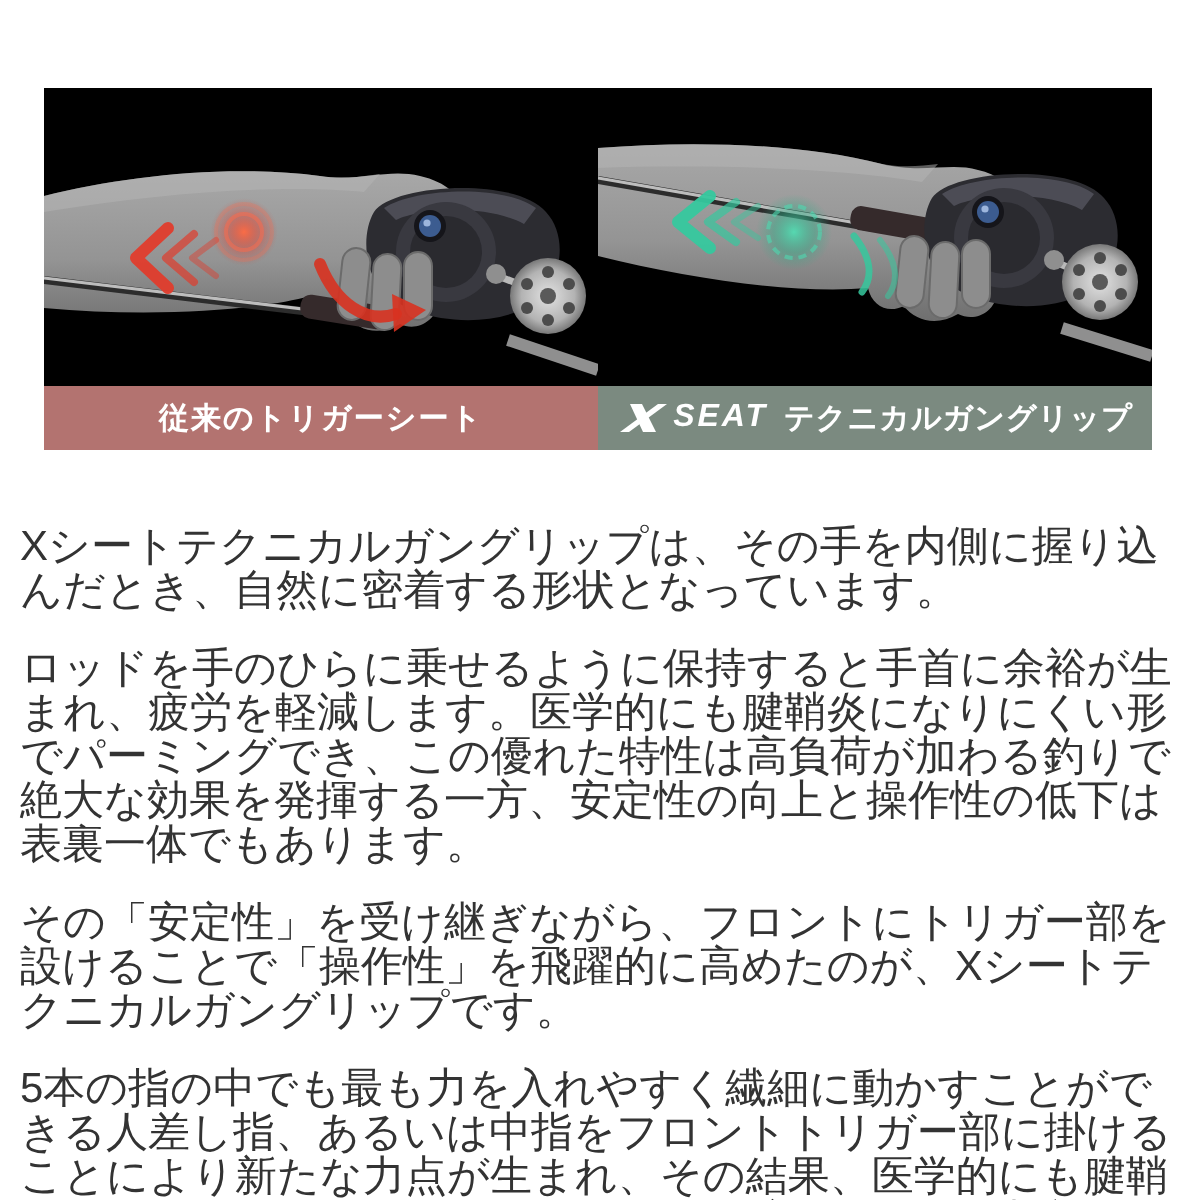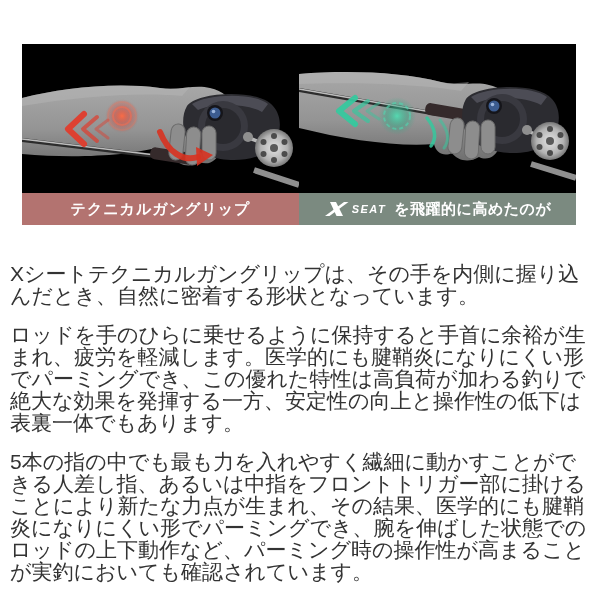--- a/index.html
+++ b/index.html
@@ -9,21 +9,21 @@
   }
   .hero{position:absolute;left:22px;top:44px;width:554px;display:flex;}
   .panel{width:277px;display:flex;flex-direction:column;}
   .panel-img{width:277px;height:149px;background:#000;overflow:hidden;}
   .caption{height:32px;display:flex;align-items:center;justify-content:center;
     color:#ffffff;font-weight:bold;font-size:15px;letter-spacing:1px;}
   .caption-left{background:#b37370;}
   .caption-right{background:#7b8a80;letter-spacing:0.5px;}
   .xseat-logo{display:inline-flex;align-items:center;margin-right:8px;}
   .xseat-logo svg{display:block;margin-right:3px;}
-  .seat-text{font-style:italic;font-weight:bold;font-size:11px;letter-spacing:1.5px;color:#fff;}
+  .seat-text{font-style:italic;font-weight:bold;font-size:16px;letter-spacing:1.5px;color:#fff;}
   .content{position:absolute;left:10px;top:263px;width:580px;color:#333333;
     font-size:21px;line-height:22px;}
   .content p{margin:0 0 0 0;}
   .content p + p{margin-top:17px;}
 </style>
 </head>
 <body>
 
 <div class="hero">
 
@@ -103,21 +103,21 @@
           <path d="M75,73 L61,85 L75,97" stroke-width="4" stroke-opacity="0.7"></path>
           <path d="M86,76 L74,85 L86,94" stroke-width="3" stroke-opacity="0.45"></path>
         </g>
         <g>
           <path d="M138,88 C146,108 161,118 176,113" fill="none" stroke="#d83220" stroke-width="6" stroke-linecap="round" stroke-opacity="0.9"></path>
           <polygon points="174,103 191,111 175,122" fill="#d83220" fill-opacity="0.9"></polygon>
         </g>
       </svg>
     </div>
     <div class="caption caption-left">
-      <span>テクニカルガングリップ</span>
+      <span>従来のトリガーシート</span>
     </div>
   </div>
 
   <div class="panel">
     <div class="panel-img">
       <svg width="277" height="149" viewBox="0 0 277 149">
         <defs>
           <radialGradient id="tealGlow">
             <stop offset="0" stop-color="#4fe0b4" stop-opacity="0.9"></stop>
             <stop offset="0.55" stop-color="#2fae88" stop-opacity="0.45"></stop>
@@ -186,22 +186,23 @@
       </svg>
     </div>
     <div class="caption caption-right">
       <span class="xseat-logo">
         <svg width="25" height="16" viewBox="0 0 25 16">
           <path d="M1,15 L20,1 L24.5,1 L5.5,15 Z" fill="#ffffff"></path>
           <path d="M6,1 L12,1 L19,15 L12.5,15 Z" fill="#ffffff"></path>
         </svg>
         <span class="seat-text">SEAT</span>
       </span>
-      <span>を飛躍的に高めたのが</span>
+      <span>テクニカルガングリップ</span>
     </div>
   </div>
 </div>
 
 <div class="content">
   <p>Xシートテクニカルガングリップは、その手を内側に握り込んだとき、自然に密着する形状となっています。</p>
   <p>ロッドを手のひらに乗せるように保持すると手首に余裕が生まれ、疲労を軽減します。医学的にも腱鞘炎になりにくい形でパーミングでき、この優れた特性は高負荷が加わる釣りで絶大な効果を発揮する一方、安定性の向上と操作性の低下は表裏一体でもあります。</p>
+  <p>その「安定性」を受け継ぎながら、フロントにトリガー部を設けることで「操作性」を飛躍的に高めたのが、Xシートテクニカルガングリップです。</p>
   <p>5本の指の中でも最も力を入れやすく繊細に動かすことができる人差し指、あるいは中指をフロントトリガー部に掛けることにより新たな力点が生まれ、その結果、医学的にも腱鞘炎になりにくい形でパーミングでき、腕を伸ばした状態でのロッドの上下動作など、パーミング時の操作性が高まることが実釣においても確認されています。</p>
 </div>
 
 </body></html>

